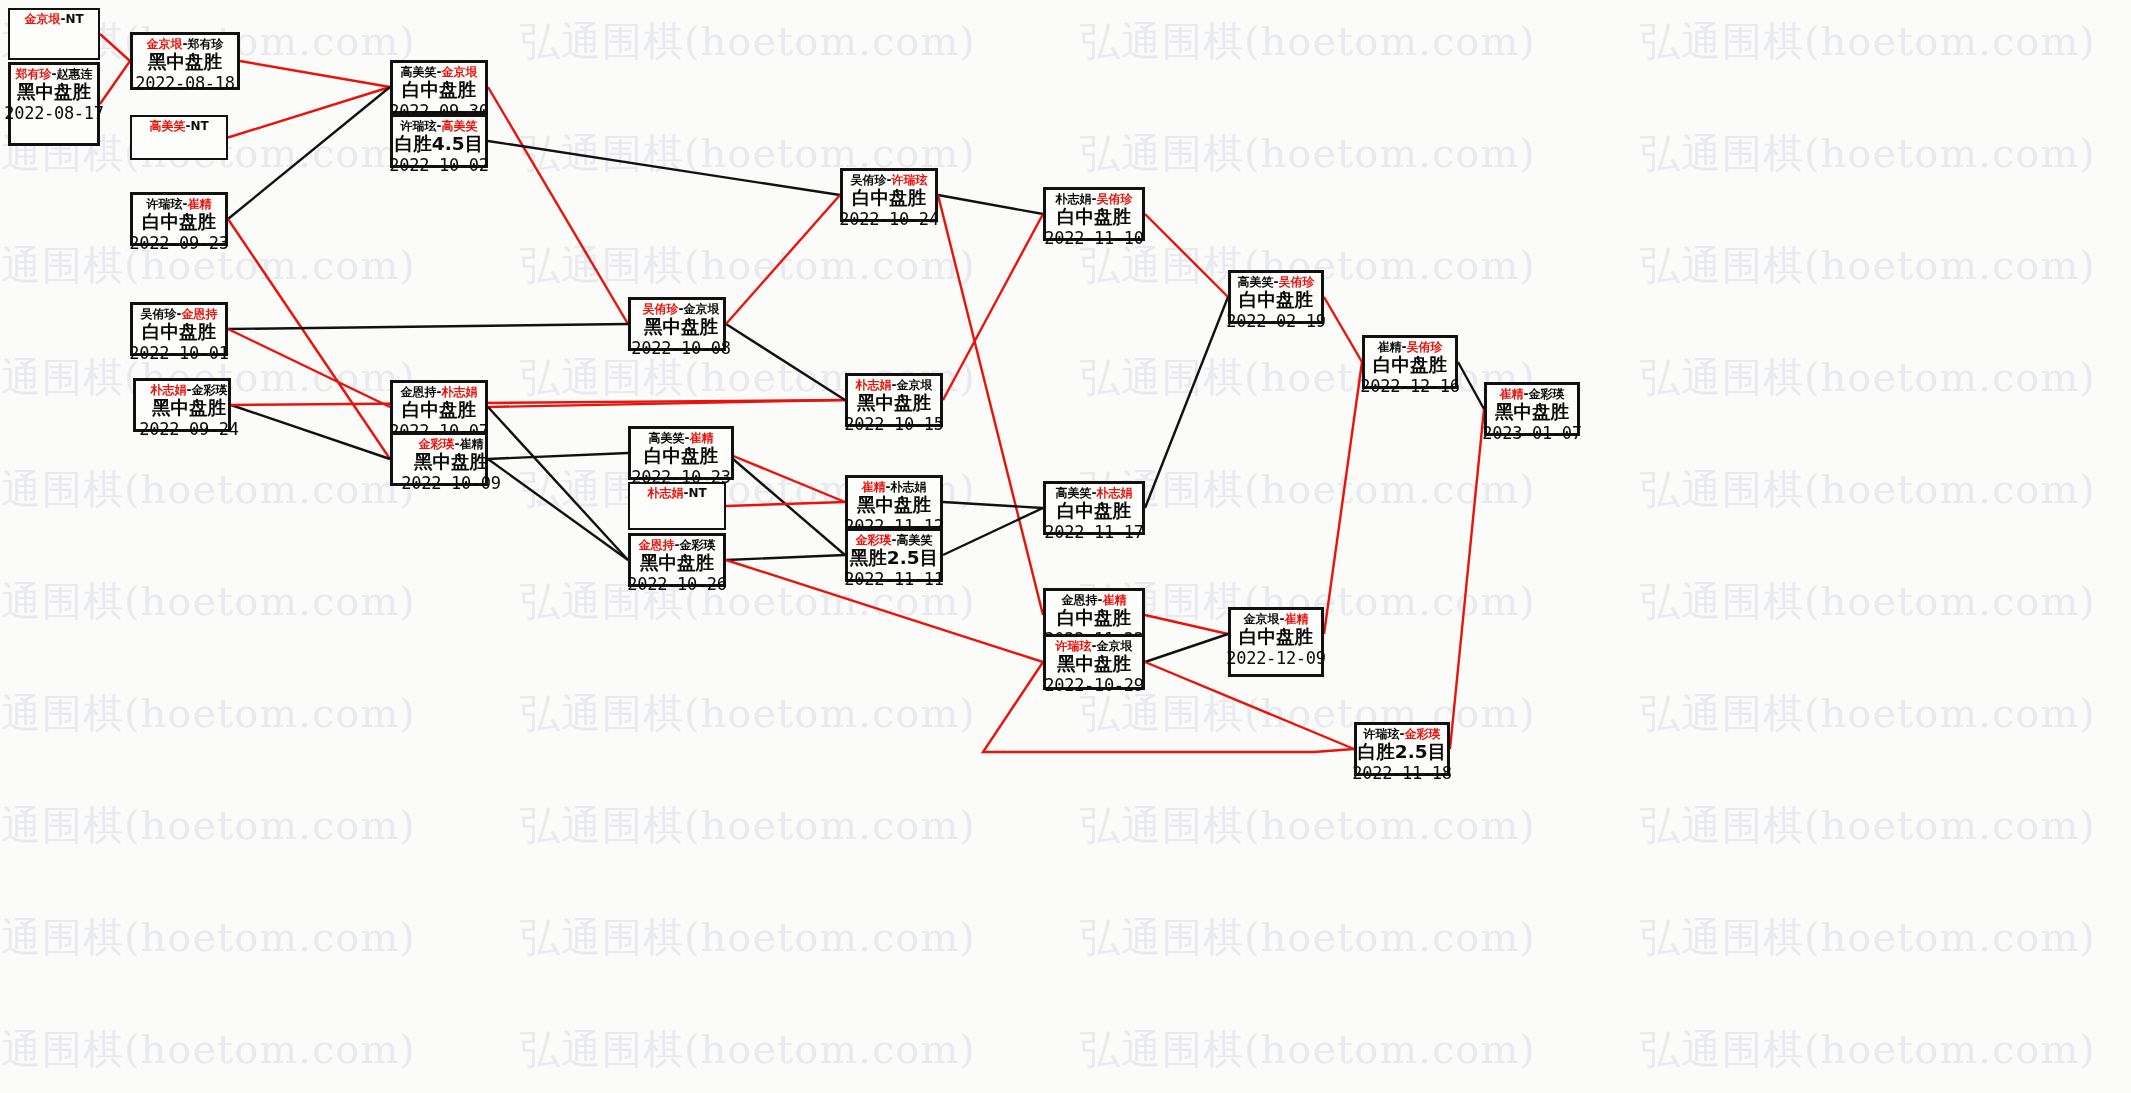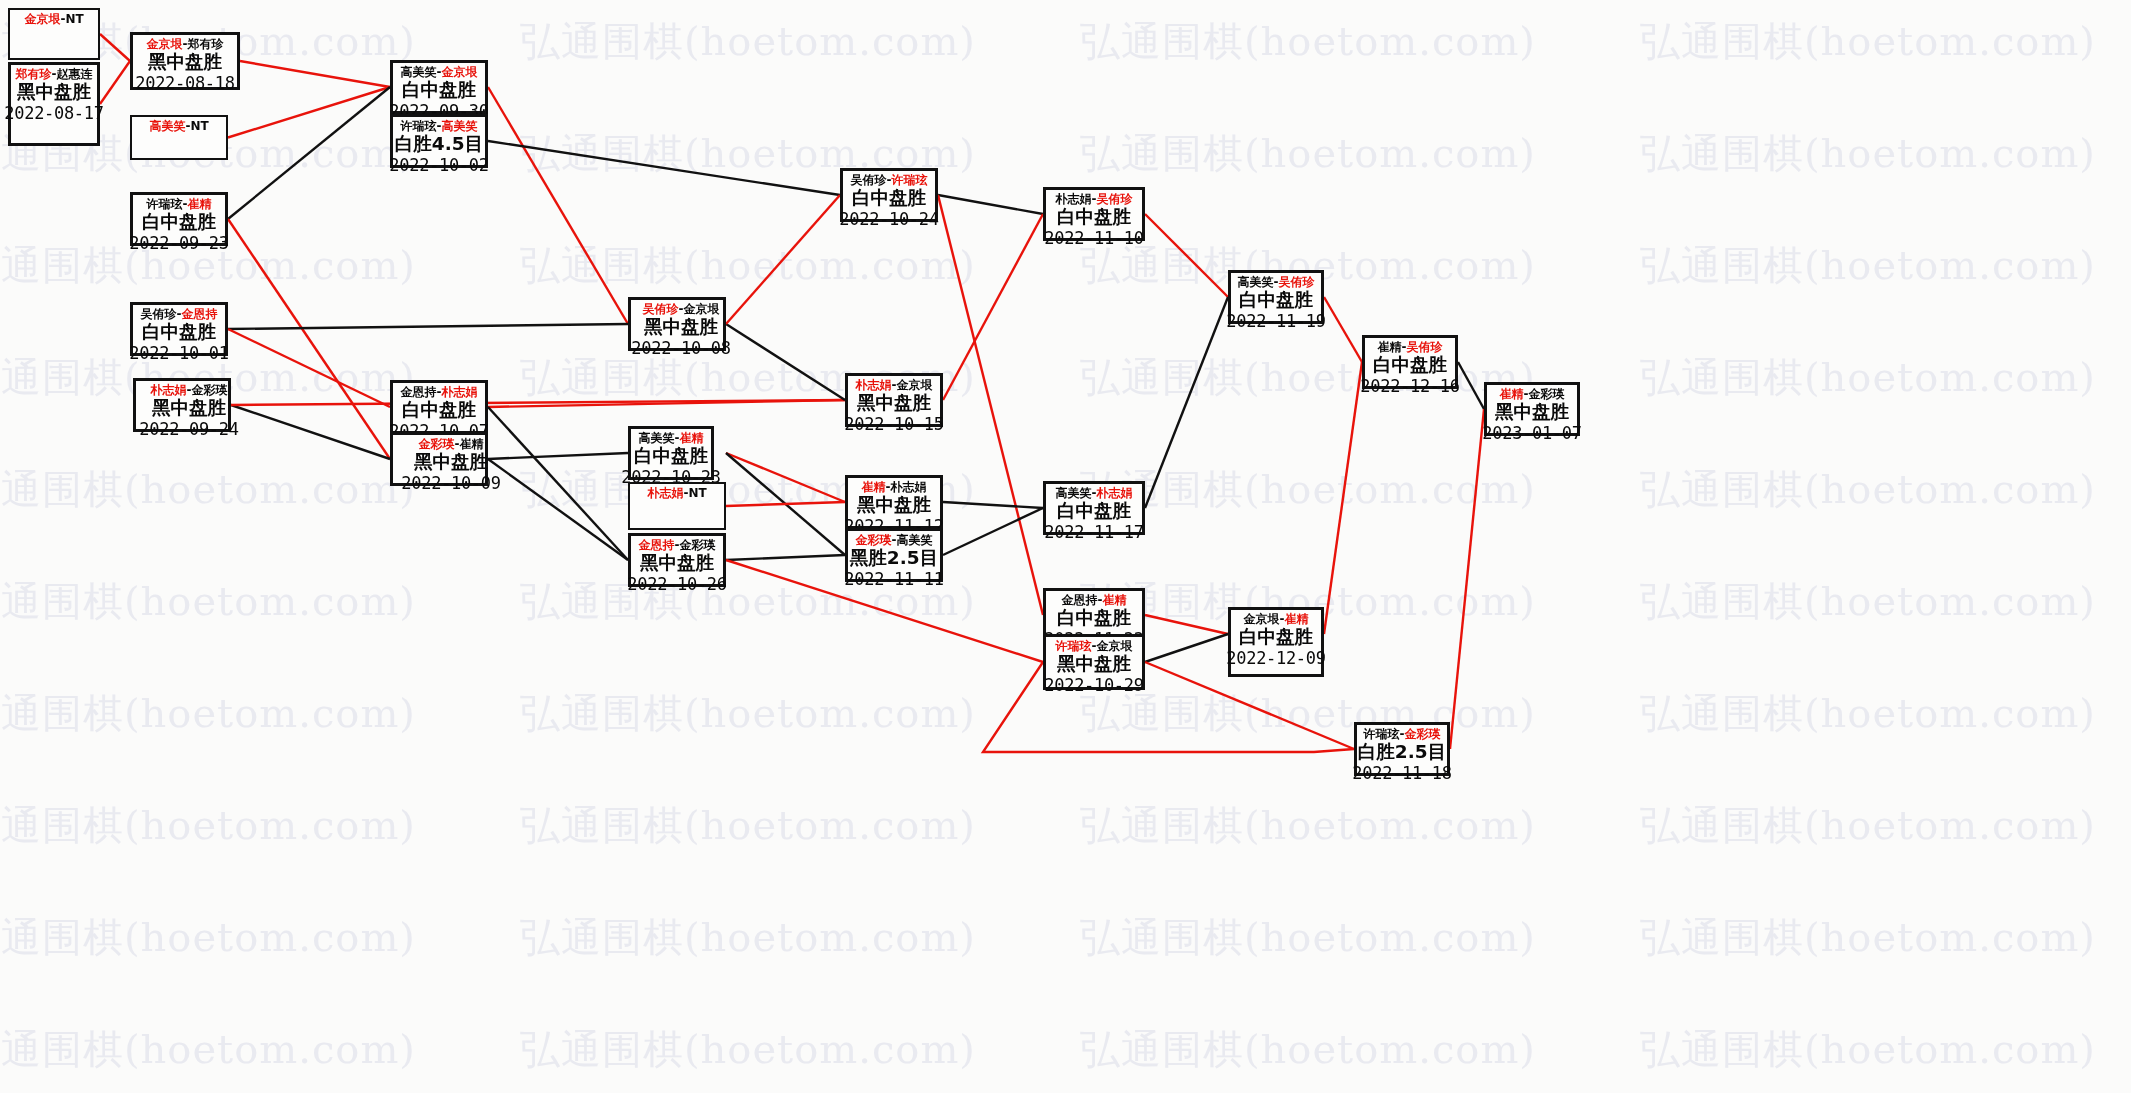--- a/index.html
+++ b/index.html
@@ -196,21 +196,21 @@
       <div class="node" style="left: 390px; top: 432px; width: 98px; height: 54px; padding-left: 24px;">
         <div class="ln players"><span class="red">金彩瑛</span><span class="sep">-</span><span class="blk">崔精</span></div>
         <div class="ln result">黑中盘胜</div>
         <div class="ln date">2022-10-09</div>
       </div>
       <div class="node" style="left: 628px; top: 297px; width: 98px; height: 54px; padding-left: 8px;">
         <div class="ln players"><span class="red">吴侑珍</span><span class="sep">-</span><span class="blk">金京垠</span></div>
         <div class="ln result">黑中盘胜</div>
         <div class="ln date">2022-10-08</div>
       </div>
-      <div class="node" style="left: 628px; top: 426px; width: 86px; height: 54px;">
+      <div class="node" style="left: 628px; top: 426px; width: 106px; height: 54px;">
         <div class="ln players"><span class="blk">高美笑</span><span class="sep">-</span><span class="red">崔精</span></div>
         <div class="ln result">白中盘胜</div>
         <div class="ln date">2022-10-23</div>
       </div>
       <div class="node thin" style="left: 628px; top: 482px; width: 98px; height: 48px;">
         <div class="ln players"><span class="red">朴志娟</span><span class="sep">-</span><span class="blk">NT</span></div>
       </div>
       <div class="node" style="left: 628px; top: 533px; width: 98px; height: 54px;">
         <div class="ln players"><span class="red">金恩持</span><span class="sep">-</span><span class="blk">金彩瑛</span></div>
         <div class="ln result">黑中盘胜</div>
@@ -252,21 +252,21 @@
         <div class="ln date">2022-11-22</div>
       </div>
       <div class="node" style="left: 1043px; top: 634px; width: 102px; height: 56px;">
         <div class="ln players"><span class="red">许瑞玹</span><span class="sep">-</span><span class="blk">金京垠</span></div>
         <div class="ln result">黑中盘胜</div>
         <div class="ln date">2022-10-29</div>
       </div>
       <div class="node" style="left: 1228px; top: 270px; width: 96px; height: 54px;">
         <div class="ln players"><span class="blk">高美笑</span><span class="sep">-</span><span class="red">吴侑珍</span></div>
         <div class="ln result">白中盘胜</div>
-        <div class="ln date">2022-11-19</div>
+        <div class="ln date">2022-02-19</div>
       </div>
       <div class="node" style="left: 1228px; top: 607px; width: 96px; height: 70px;">
         <div class="ln players"><span class="blk">金京垠</span><span class="sep">-</span><span class="red">崔精</span></div>
         <div class="ln result">白中盘胜</div>
         <div class="ln date">2022-12-09</div>
       </div>
       <div class="node" style="left: 1362px; top: 335px; width: 96px; height: 54px;">
         <div class="ln players"><span class="blk">崔精</span><span class="sep">-</span><span class="red">吴侑珍</span></div>
         <div class="ln result">白中盘胜</div>
         <div class="ln date">2022-12-16</div>

